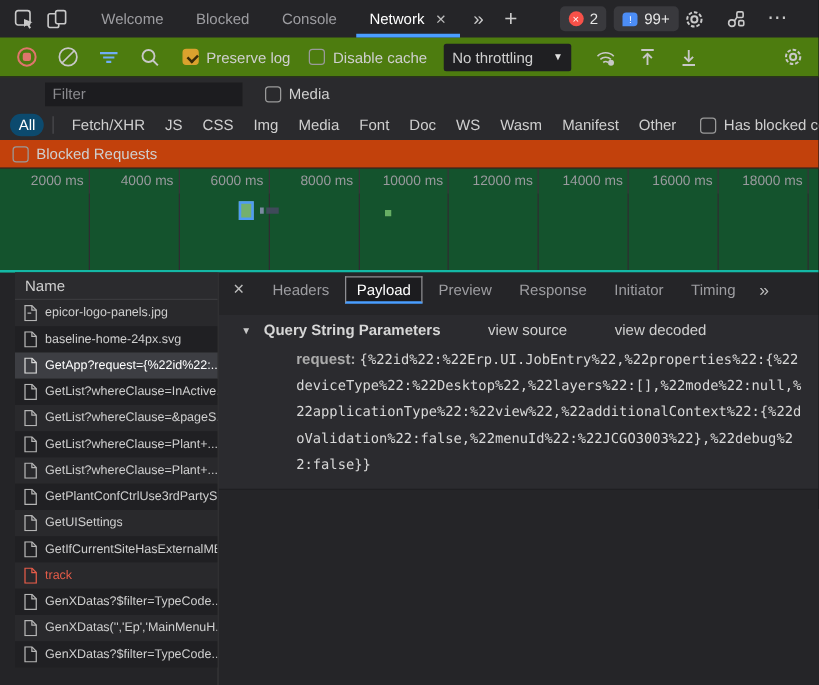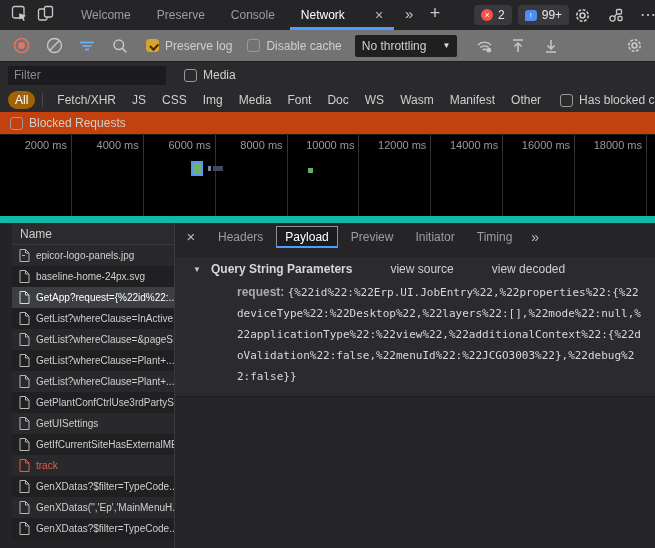--- a/index.html
+++ b/index.html
@@ -5,57 +5,57 @@
   * { margin:0; padding:0; box-sizing:border-box; }
   body { background:#000; }
   .devtools{
     width:655px; height:548px; position:relative; overflow:hidden;
     background:#242427; color:#cfcfcf;
     font-family:"Liberation Sans", sans-serif; font-size:12px;
     display:flex; flex-direction:column;
   }
   svg{ display:block; }
   
-  .top-bar{ height:30px; background:#252528; display:flex; padding:0 6px; flex:none; }
+  .top-bar{ height:30px; background:#252528; display:flex; align-items:center; padding:0 6px; flex:none; }
   .icon-btn{ width:26px; height:26px; display:flex; align-items:center; justify-content:center; flex:none; cursor:pointer; }
   .glyph{ color:#c9c9c9; line-height:1; }
   .top-tabs{ display:flex; height:100%; margin-left:10px; }
   .tab{ display:flex; align-items:center; padding:0 13px; height:100%; color:#9d9da1; cursor:pointer; position:relative; white-space:nowrap; }
-  .tab.active{ color:#ffffff;gap:21px; }
+  .tab.active{ color:#ffffff; }
   .tab.active::after{ content:""; position:absolute; left:2px; right:2px; bottom:0; height:3px; background:#4a9eff; }
   .tab .tab-close{ margin-left:9px; font-size:14px; color:#bdbdbd; }
   .badges{ margin-left:26px; display:flex; gap:6px; align-items:center; }
   .badge{ display:flex; align-items:center; gap:5px; background:#39393d; border-radius:4px; padding:2px 7px; height:20px; cursor:pointer; }
   .badge .num{ color:#e8e8e8; font-size:12px; }
   .dot-err{ width:12px; height:12px; border-radius:50%; background:#f85149; color:#fff; font-size:9px; display:flex; align-items:center; justify-content:center; }
   .bubble{ width:12px; height:11px; border-radius:3px 3px 3px 0; background:#4c8df6; color:#fff; font-size:8px; display:flex; align-items:center; justify-content:center; }
   .top-right{ margin-left:auto; display:flex; align-items:center; gap:7px; }
   
-  .net-toolbar{ height:32px; background:#737373; display:flex; align-items:center; padding:0 8px; gap:7px; flex:none; border-bottom:1px solid #1e1e1f;justify-content:flex-end;}
+  .net-toolbar{ height:32px; background:#4d7c0f; display:flex; align-items:center; padding:0 8px; gap:7px; flex:none; border-bottom:1px solid #1e1e1f;justify-content:flex-end;}
   .chk-row{ display:flex; align-items:center; gap:6px; cursor:pointer; white-space:nowrap; }
   .cb{ width:13px; height:13px; border:1px solid #9a9a9a; border-radius:3px; background:transparent; position:relative; flex:none; }
   .cb.checked{ background:#dba22e; border-color:#dba22e; }
   .cb.checked::after{ content:""; position:absolute; left:2.5px; top:2.5px; width:6px; height:3.5px; border-left:2px solid #3a2b08; border-bottom:2px solid #3a2b08; transform:rotate(-45deg); }
   .select{ display:flex; align-items:center; gap:16px; background:#1f1f22; padding:4px 7px; border-radius:2px; cursor:pointer; margin-left:6px; }
   .select .caret{ font-size:8px; color:#e0e0e0; }
   .spacer{ flex:1; }
   
   .filter-row{ height:26px; background:#2a2a2d; display:flex; align-items:center; padding:0 8px; gap:18px; flex:none; }
-  .filter-input{ width:158px; height:19px; background:#1c1c1f; border:none; outline:none; color:#d7d7d7; padding:0 6px; font-family:"Liberation Sans",sans-serif; font-size:12px; }
+  .filter-input{ width:158px; height:19px; background:#1c1c1f; border:none; outline:none; color:#d7d7d7; padding:0 6px; font-family:"Liberation Sans",sans-serif; font-size:12px;margin-left:28px; }
   .filter-input::placeholder{ color:#8a8a8e; }
   
   .type-row{ height:24px; background:#2a2a2d; display:flex; align-items:center; padding:0 8px; gap:2px; flex:none; }
   .type-item{ padding:2px 7px; color:#cfcfcf; cursor:pointer; border-radius:9px; white-space:nowrap; }
-  .type-item.active{ background:#a16207; color:#ffffff; }
+  .type-item.active{ background:#0c4a6e; color:#ffffff; }
   .vsep{ width:1px; height:14px; background:#4a4a4e; margin:0 5px; flex:none; }
   .type-row .chk-row{ margin-left:10px; }
   
   .blocked-row{ height:23px; background:#c2410c; display:flex; align-items:center; padding:0 10px; gap:20px; flex:none; border-bottom:1px solid #1e1e1f; }
   
-  .timeline{ flex:none; background:#000000; border-bottom:7px solid #14b8a6; }
+  .timeline{ flex:none; background:#14532d; border-bottom:2px solid #14b8a6; }
   .ruler{ height:20px; display:flex; color:#9a9a9e; font-size:11px; }
   .t-cell{ width:71.9px; flex:none; border-right:1px solid #363639; text-align:right; padding:4px 4px 0 0; }
   .overview{ height:61px; display:flex; position:relative; }
   .o-cell{ width:71.9px; flex:none; border-right:1px solid #2e2e31; }
   .wf-sel{ position:absolute; left:191px; top:6px; width:12px; height:15px; border:2px solid #4f9bf5; background:#74b06e; }
   .wf-speck1{ position:absolute; left:208px; top:11px; width:3px; height:5px; background:#7a8aa0; }
   .wf-speck2{ position:absolute; left:213px; top:11px; width:10px; height:5px; background:#3f4a5a; }
   .wf-dot{ position:absolute; left:308px; top:13px; width:5px; height:5px; background:#67ae64; }
   
   .main{ flex:1; display:flex; min-height:0;padding-left:12px; }
@@ -105,21 +105,21 @@
           <rect x="1.5" y="4" width="8.5" height="11" rx="1.5"></rect>
           <rect x="7.5" y="1.5" width="8" height="10.5" rx="1.5" fill="#252528"></rect>
         </svg>
       </span>
     </div>
     <div class="top-tabs">
       <div class="tab">
           <span>Welcome</span>
         </div>
       <div class="tab">
-          <span>Preserve</span>
+          <span>Blocked</span>
         </div>
       <div class="tab">
           <span>Console</span>
         </div>
       <div class="tab active">
         <span>Network</span>
         <span class="tab-close">×</span>
       </div>
     </div>
     <div class="icon-btn">
@@ -448,20 +448,21 @@
         <span class="req-label">GenXDatas?$filter=TypeCode...</span>
       </div>
     </div>
 
     <div class="detail">
       <div class="detail-tabs">
         <span class="dtab-close">×</span>
         <span class="dtab">Headers</span>
         <span class="dtab active">Payload</span>
         <span class="dtab">Preview</span>
+        <span class="dtab">Response</span>
         <span class="dtab">Initiator</span>
         <span class="dtab">Timing</span>
         <span class="dtab-overflow">»</span>
       </div>
       <div class="payload">
         <div class="payload-section">
           <div class="sec-head">
             <span class="disclosure">▼</span>
             <span class="sec-title">Query String Parameters</span>
             <span class="sec-link">view source</span>

